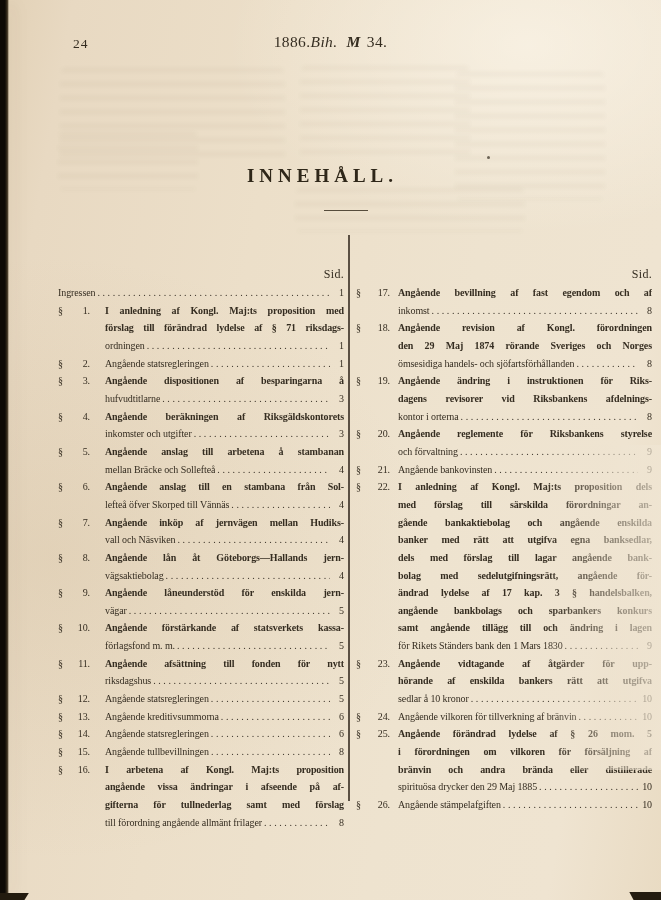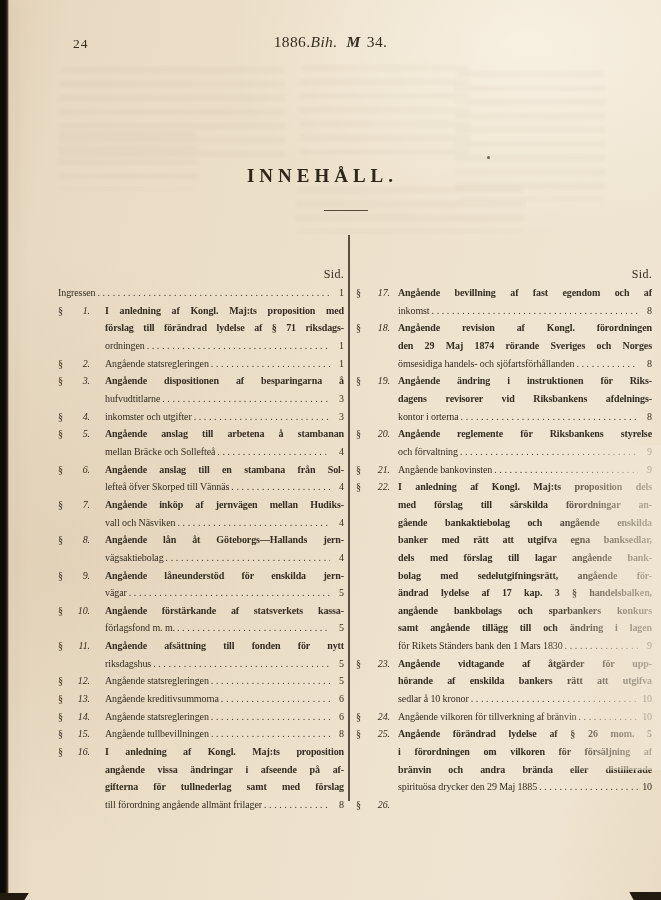--- a/index.html
+++ b/index.html
@@ -40,21 +40,21 @@
   .col{position:absolute;top:0;}
   .col-left{left:0;width:286px;}
   .col-right{left:298px;width:296px;}
   .divider{position:absolute;left:290px;top:5px;width:1.5px;height:566px;background:rgba(58,48,36,.82);}
 
   .sid{text-align:right;font-size:12px;line-height:16px;margin-bottom:2px;letter-spacing:.3px;margin-top:36px;}
 
   .entry{display:flex;align-items:flex-start;font-size:10px;line-height:17.65px;letter-spacing:-0.1px;}
   .lbl{flex:0 0 47px;display:flex;box-sizing:border-box;padding-right:15px;}
   .col-right .lbl{flex-basis:42px;padding-right:8px;}
-  .lbl .num{margin-left:auto;font-style:italic;}
+  .lbl .num{margin-left:auto;}
   .body{flex:1;min-width:0;}
   .ln{text-align:justify;text-align-last:justify;white-space:nowrap;overflow:hidden;font-weight:bold;}
   .lastline{display:flex;align-items:baseline;}
   .lt{flex:0 1 auto;min-width:0;white-space:nowrap;overflow:hidden;}
   .dots{flex:1 1 0;min-width:0;overflow:hidden;white-space:nowrap;padding:0 2px;letter-spacing:2.6px;color:#3c342a;}
   .dots::after{content:"....................................................................................";}
   .pg{flex:0 0 auto;min-width:14px;text-align:right;}
 
   .fade{position:absolute;left:540px;top:445px;width:121px;height:325px;pointer-events:none;
     background:linear-gradient(to right, rgba(238,227,208,0) 0%, rgba(238,227,208,.45) 55%, rgba(240,230,212,.72) 100%);}
@@ -137,20 +137,21 @@
               <span class="pg">3</span>
             </div>
           </span>
   </div>
         <div class="entry">
     <span class="lbl">
       <span class="para">§</span>
       <span class="num">4.</span>
     </span>
     <span class="body">
+            <div class="ln">Angående beräkningen af Riksgäldskontorets</div>
             <div class="lastline">
               <span class="lt">inkomster och utgifter</span>
               <span class="dots"></span>
               <span class="pg">3</span>
             </div>
           </span>
   </div>
         <div class="entry">
     <span class="lbl">
       <span class="para">§</span>
@@ -300,21 +301,21 @@
               <span class="pg">8</span>
             </div>
           </span>
   </div>
         <div class="entry">
     <span class="lbl">
       <span class="para">§</span>
       <span class="num">16.</span>
     </span>
     <span class="body">
-            <div class="ln">I anledning af Kongl. Maj:ts proposition</div>
+            <div class="ln">I arbetena af Kongl. Maj:ts proposition</div>
             <div class="ln">angående vissa ändringar i afseende på af-</div>
             <div class="ln">gifterna för tullnederlag samt med förslag</div>
             <div class="lastline">
               <span class="lt">till förordning angående allmänt frilager</span>
               <span class="dots"></span>
               <span class="pg">8</span>
             </div>
           </span>
   </div>
       </div>
@@ -456,18 +457,25 @@
               <span class="dots"></span>
               <span class="pg">10</span>
             </div>
           </span>
   </div>
         <div class="entry">
     <span class="lbl">
       <span class="para">§</span>
       <span class="num">26.</span>
     </span>
+    <span class="body">
+            <div class="lastline">
+              <span class="lt">Angående stämpelafgiften</span>
+              <span class="dots"></span>
+              <span class="pg">10</span>
+            </div>
+          </span>
   </div>
       </div>
   </div>
 
   <div class="fade"></div>
 </div>
 
 </body></html>

